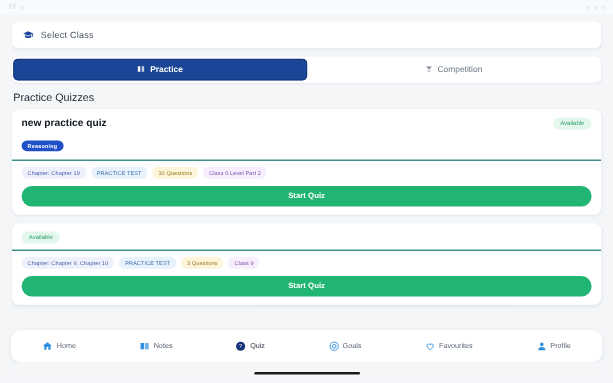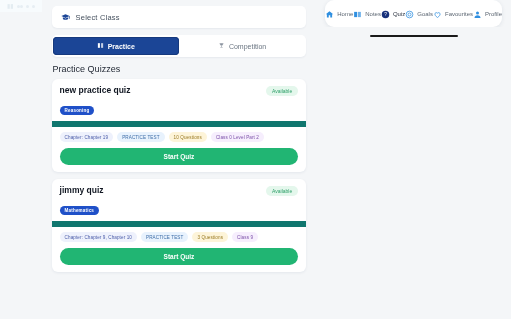--- a/index.html
+++ b/index.html
@@ -12,21 +12,21 @@
     background: #ffffff;
     font-family: "Liberation Sans", sans-serif;
     overflow: hidden;
   }
   .phone {
     position: relative;
     width: 511px;
     height: 319px;
     background: #f4f6f8;
     display: flex;
-    flex-direction: row;
+    flex-direction: column;
   }
 
   
   .statusbar {
     height: 12px;
     background: #f7fbfd;
     display: flex;
     align-items: center;
     justify-content: space-between;
     padding: 0 7px;
@@ -125,21 +125,21 @@
     border-radius: 6px;
     margin-bottom: 7px;
     box-shadow: 0 1px 3px rgba(20,40,80,0.07);
     overflow: hidden;
   }
   .card-head {
     display: flex;
     align-items: flex-start;
     justify-content: space-between;
     padding: 6px 8px 5px 8px;
-    border-bottom: 6px solid #0f766e;
+    border-bottom: 1px solid #0f766e;
   }
   .card-title {
     font-size: 8.5px;
     font-weight: bold;
     color: #111722;
     margin-bottom: 3px;
   }
   .subject-badge {
     display: inline-block;
     background: #1f50c8;
@@ -298,24 +298,20 @@
           <span class="tag cyan">PRACTICE TEST</span>
           <span class="tag yellow">10 Questions</span>
           <span class="tag purple">Class 0 Level Part 2</span>
         </div>
         <button class="start-btn">Start Quiz</button>
       </div>
     </div>
 
     <div class="card">
       <div class="card-head">
-        <div>
-          <div class="card-title">jimmy quiz</div>
-          <span class="subject-badge">Mathematics</span>
-        </div>
         <span class="avail-badge">Available</span>
       </div>
       <div class="card-body">
         <div class="tags">
           <span class="tag blue">Chapter: Chapter 9, Chapter 10</span>
           <span class="tag cyan">PRACTICE TEST</span>
           <span class="tag yellow">3 Questions</span>
           <span class="tag purple">Class 9</span>
         </div>
         <button class="start-btn">Start Quiz</button>

